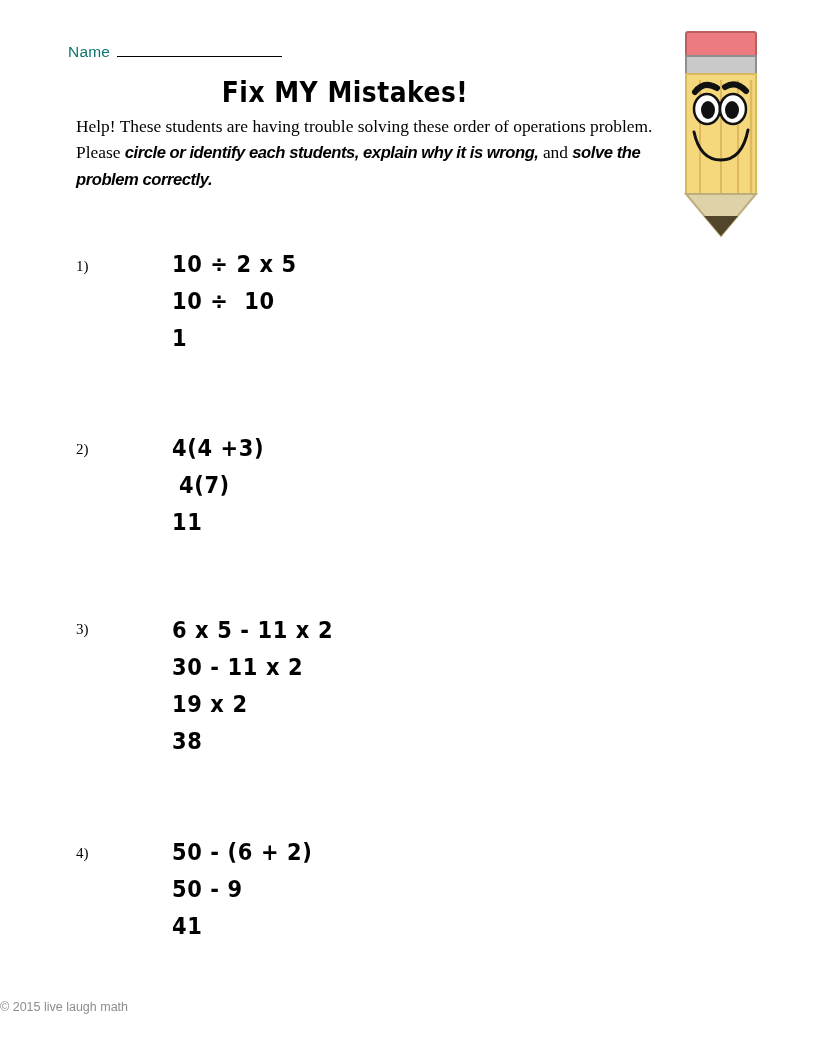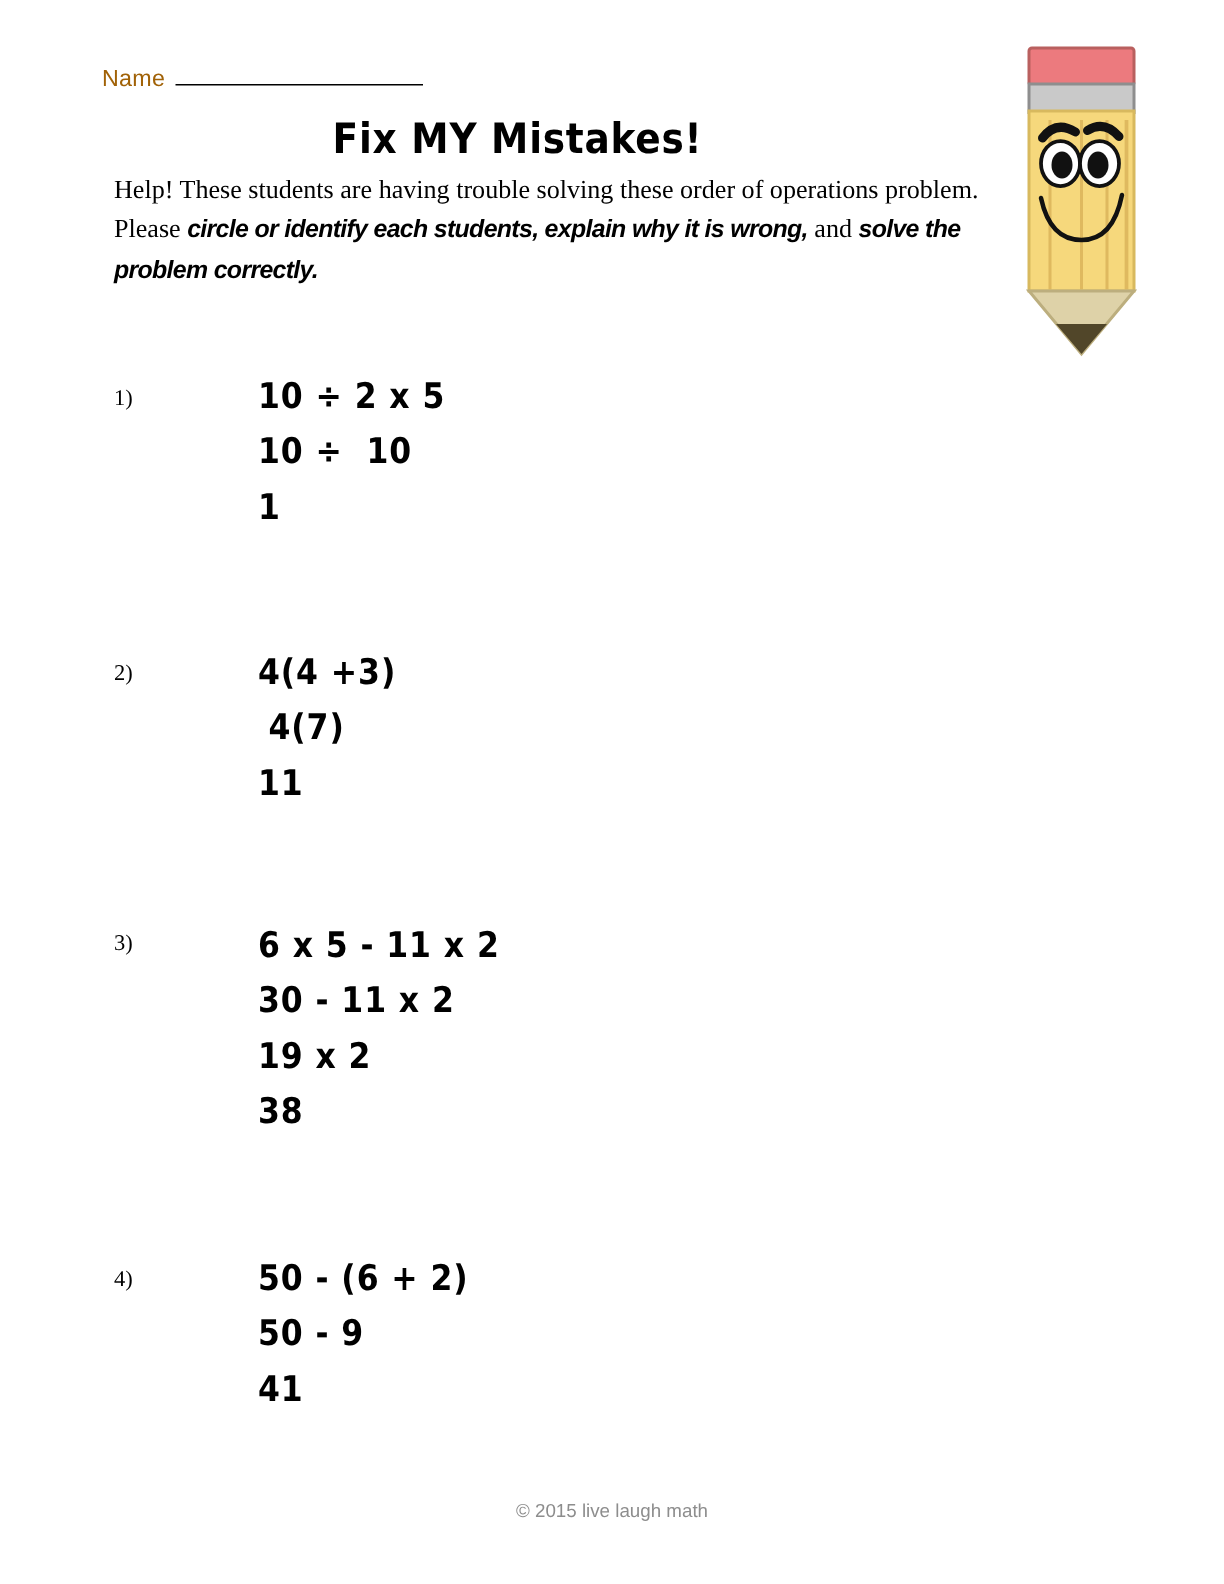--- a/index.html
+++ b/index.html
@@ -22,21 +22,21 @@
     left: 68px;
     top: 42px;
     display: flex;
     align-items: baseline;
     gap: 7px;
   }
   #name-label {
     font-family: "Liberation Sans", sans-serif;
     font-size: 15.5px;
     letter-spacing: .2px;
-    color: #a16207;
+    color: #0f766e;
   }
   #name-blank {
     display: inline-block;
     width: 165px;
     border-bottom: 1.6px solid #000;
     height: 14px;
   }
 
   
   #worksheet-title {
@@ -112,21 +112,21 @@
   #problem-3 .problem-lines  { top: 612px; }
   #problem-4 .problem-number { top: 845px; }
   #problem-4 .problem-lines  { top: 834px; }
 
   
   #footer {
     position: absolute;
     left: 0;
     top: 1000px;
     width: 816px;
-    text-align: center;
+    text-align: left;
     font-family: "Liberation Sans", sans-serif;
     font-size: 12.5px;
     color: #8d8d8d;
   }
 
   
   #pencil-mascot {
     position: absolute;
     left: 678px;
     top: 30px;

